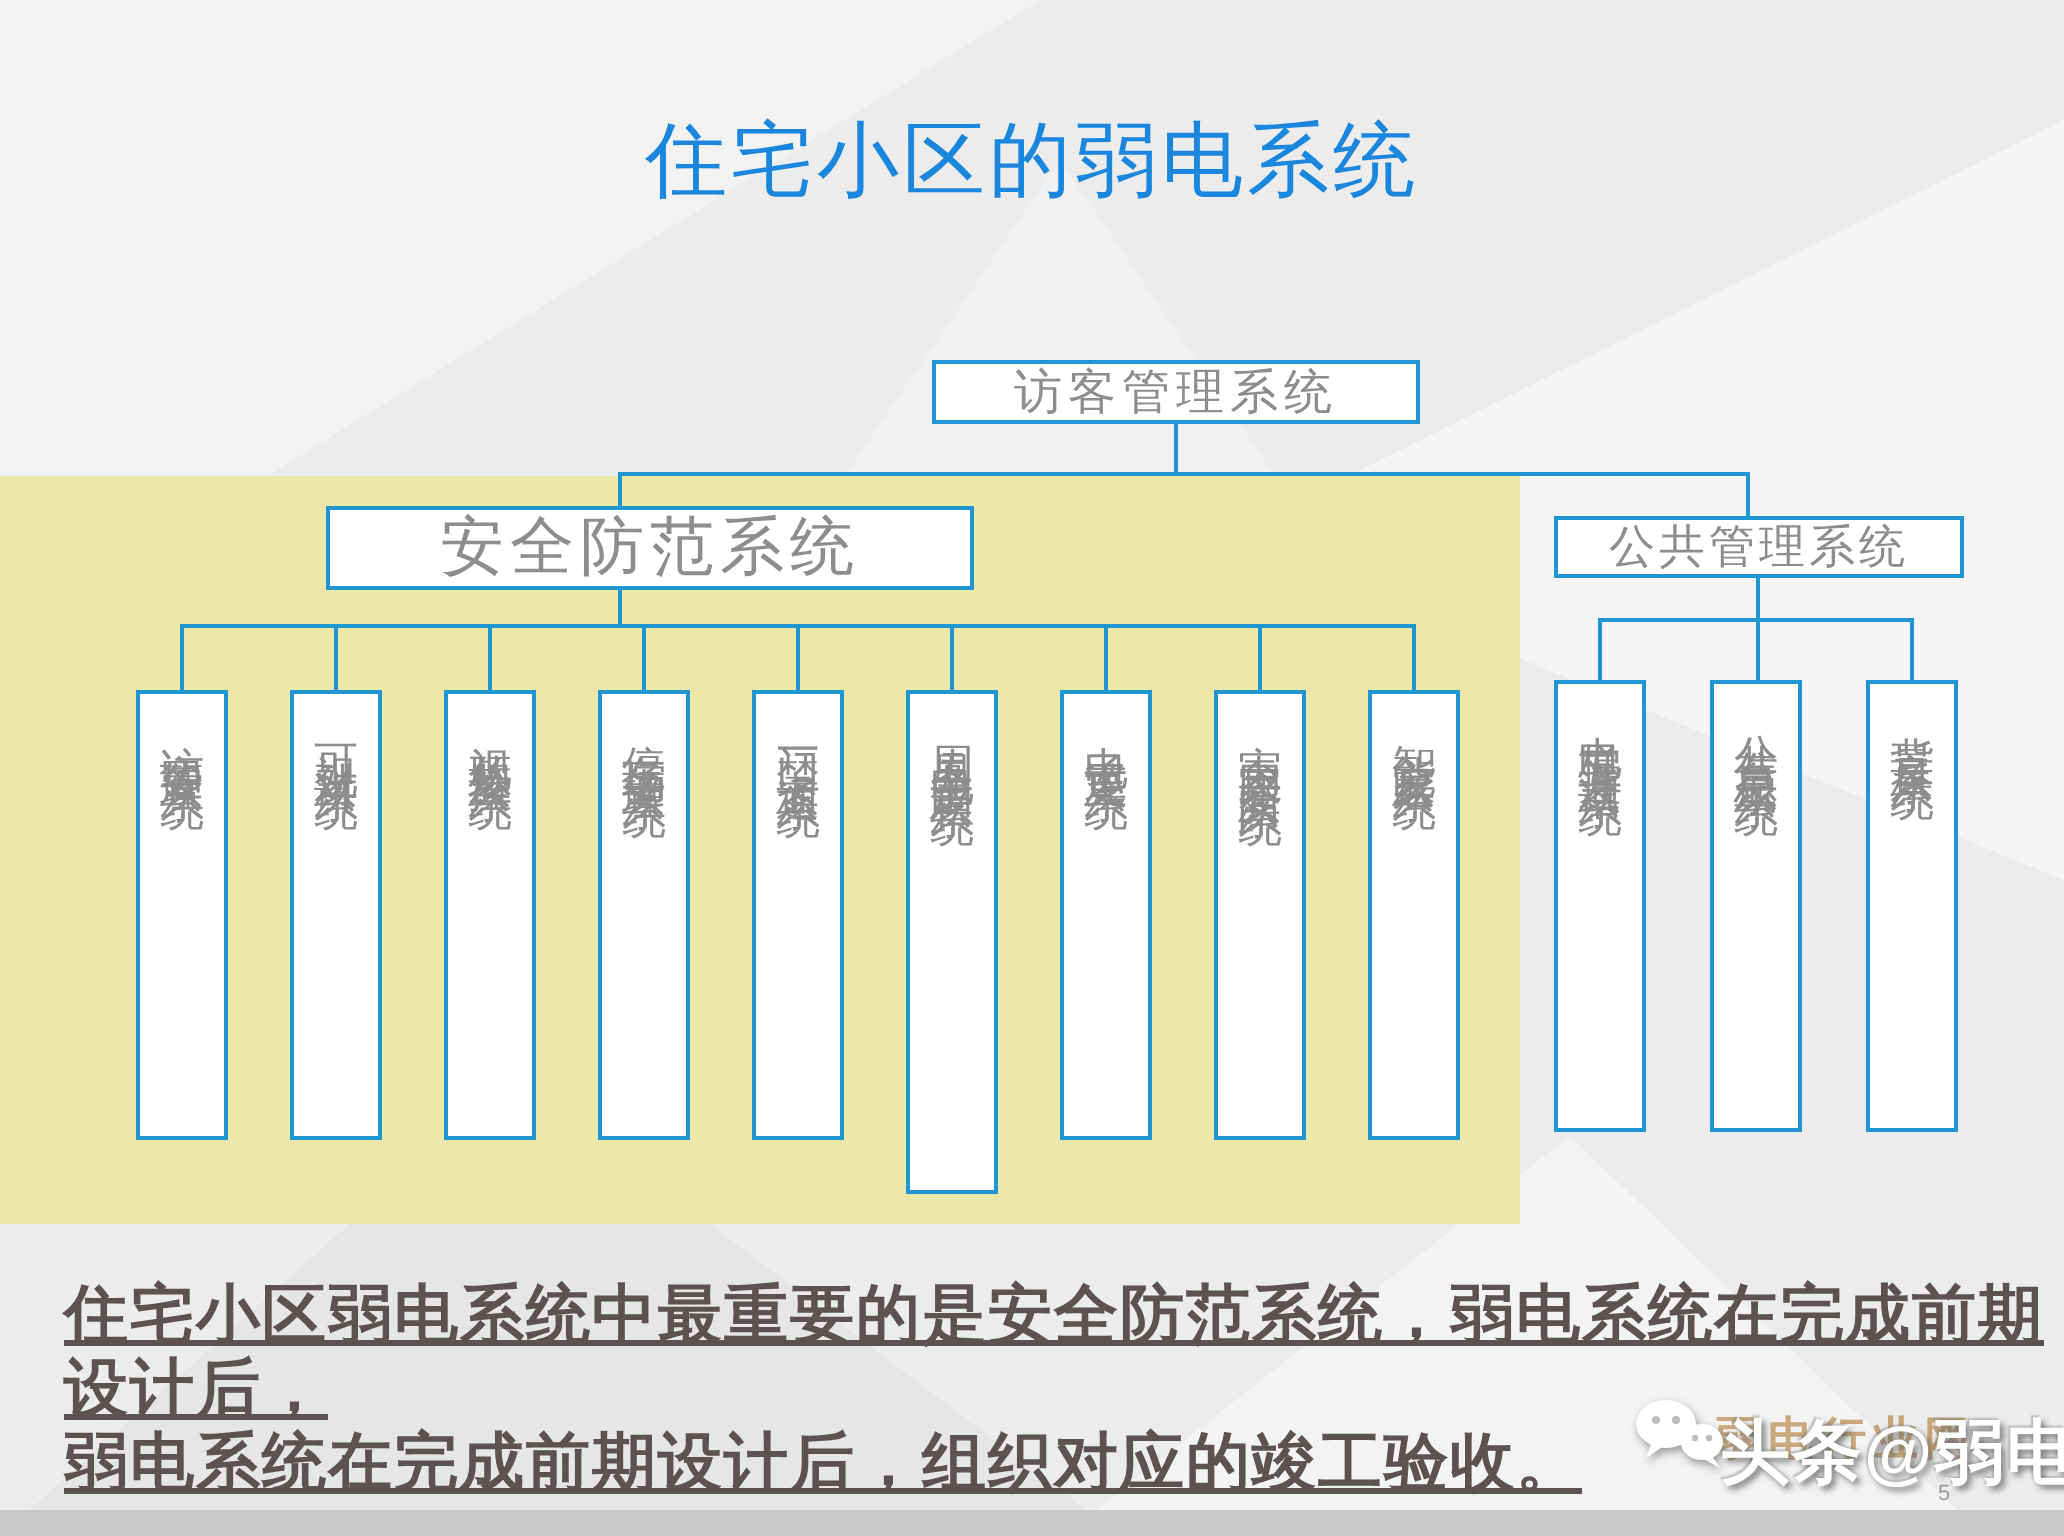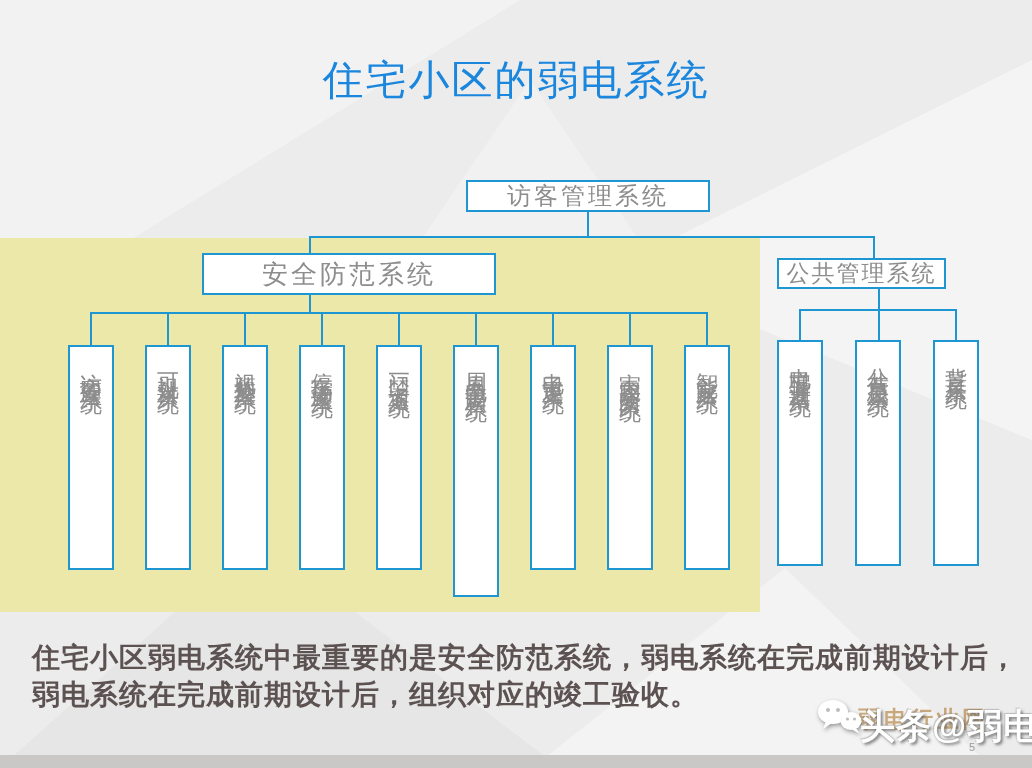--- a/index.html
+++ b/index.html
@@ -41,45 +41,46 @@
   .node{
     position:absolute;
     background:#ffffff;
     border:2px solid var(--line-blue,#1e96d2);
     box-sizing:border-box;
     display:flex;align-items:center;justify-content:center;
     color:var(--node-text,#8d8d8d);
     z-index:4;
   }
   .node-root   {left:466px;top:180px;width:244px;height:32px;font-size:24px;letter-spacing:3px;}
-  .node-security{left:163px;top:253px;width:294px;height:42px;font-size:26px;letter-spacing:3px;margin-left:39px;}
-  .node-public {left:777px;top:258px;width:169px;height:31px;font-size:23px;letter-spacing:2px;}
+  .node-security{left:163px;top:253px;width:324px;height:42px;font-size:32px;letter-spacing:3px;}
+  .node-public {left:777px;top:258px;width:205px;height:31px;font-size:23px;letter-spacing:2px;}
 
   .vbox{
     position:absolute;top:345px;width:46px;height:225px;
     background:#ffffff;border:2px solid var(--line-blue,#1e96d2);
     box-sizing:border-box;
     display:flex;justify-content:center;
     padding-top:8px;
     z-index:4;
   }
   .vbox.tall{height:252px;}
   .vbox .vlabel{
     writing-mode:vertical-lr;text-orientation:upright;
     font-size:22px;letter-spacing:4px;
     color:var(--node-text,#8d8d8d);
   }
   .vbox.right-group{top:340px;height:226px;}
 
   .paragraph{
     position:absolute;left:32px;top:639px;width:990px;
-    font-size:28px;font-weight:600;line-height:37px;
+    font-size:32px;font-weight:600;line-height:37px;
     color:var(--paragraph-text,#5c5251);
     letter-spacing:1px;
     z-index:5;
+    text-decoration:underline;
   }
   .footer-time{
     position:absolute;left:93px;top:736px;
     font-size:10px;color:#9b9b9b;z-index:6;margin-top:38px;
   }
   .page-number{
     position:absolute;left:969px;top:741px;
     font-size:11px;color:#9b9b9b;z-index:6;
   }
   .bottom-band{

